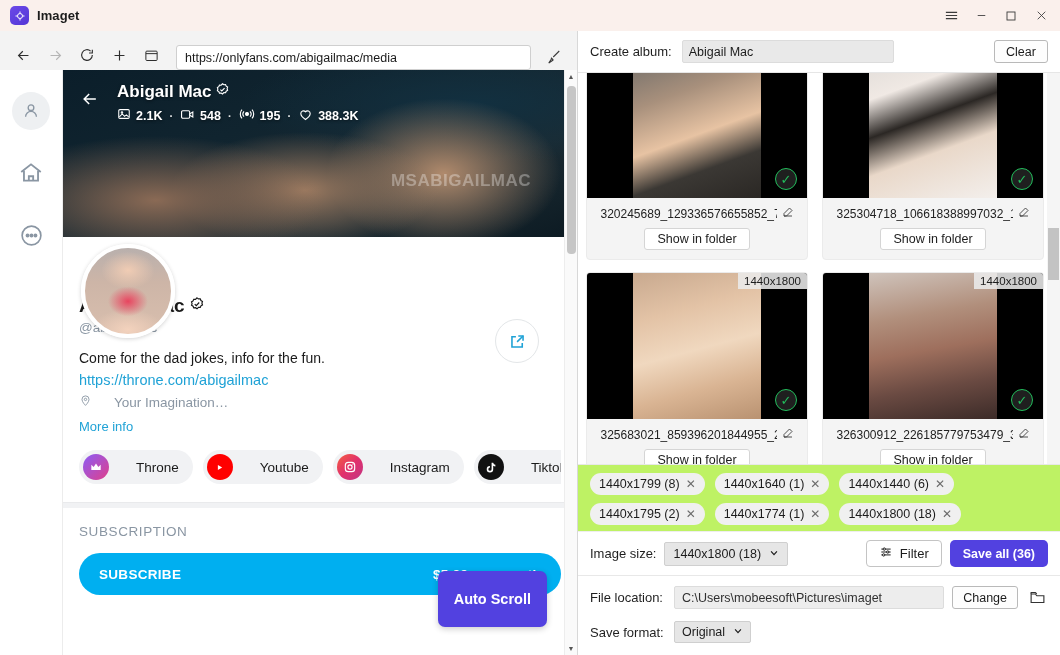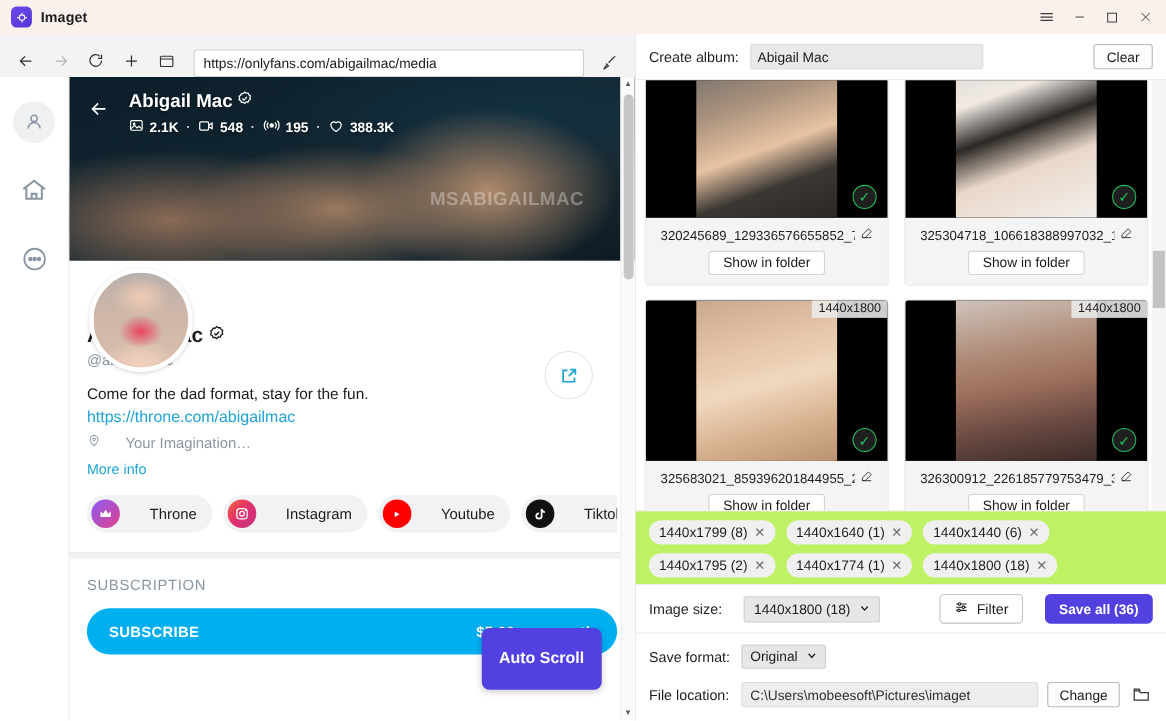--- a/index.html
+++ b/index.html
@@ -191,21 +191,21 @@
   
   .chips { border-top:1px solid #e8e8e8; background:#bef264; padding:8px 12px 6px 12px; display:flex; flex-wrap:wrap; gap:8px 10px; }
   .chip {
     display:flex; align-items:center; gap:6px;
     background:#f0f0f0; border-radius:12px; height:22px; padding:0 9px;
     font-size:12.5px; color:#1c1c1c;
   }
   .chip .x { color:#6b6b6b; font-size:12px; }
 
   .size-row {
-    display:flex; align-items:center; gap:20px; padding: 8px 12px;
+    display:flex; align-items:center; gap:8px; padding: 8px 12px;
     border-top:1px solid #eee;
     text-align:center;
   }
   .size-label { font-size:13px; color:#1f1f1f; }
   .select {
     height:24px; background:#e6e6e6; border:1px solid #cfcfcf; border-radius:2px;
     display:flex; align-items:center; gap:8px; padding:0 8px; font-size:12.5px; color:#1c1c1c;
   }
   .filter-btn {
     margin-left:auto; height:27px; border:1px solid #c4c4c4; border-radius:4px; background:#fff;
@@ -409,21 +409,21 @@
             <div class="pname">
               <span>Abigail Mac</span>
               <span>
                 <svg width="16" height="16" viewBox="0 0 24 24" fill="none" stroke="#1a1a1a" stroke-width="1.8">
                     <path d="M12 2.8l2.2 1.6 2.7-.2 1 2.5 2.3 1.4-.8 2.6.8 2.6-2.3 1.4-1 2.5-2.7-.2L12 19.2 9.8 17.6l-2.7.2-1-2.5L3.8 14l.8-2.6-.8-2.6 2.3-1.4 1-2.5 2.7.2z"></path>
                     <path d="M8.6 12.1l2.3 2.3 4.4-4.6"></path>
                   </svg>
               </span>
             </div>
             <div class="phandle">@abigailmac</div>
-            <div class="pbio">Come for the dad format, stay for the fun.</div>
+            <div class="pbio">Come for the dad jokes, info for the fun.</div>
             <div class="plink">https://throne.com/abigailmac</div>
             <div class="ploc">
               <span>
                 <svg width="13" height="13" viewBox="0 0 24 24" fill="none" stroke="currentColor" stroke-width="1.7">
                     <path d="M12 21s6.5-6.1 6.5-11A6.5 6.5 0 0 0 5.5 10c0 4.9 6.5 11 6.5 11z"></path>
                     <circle cx="12" cy="10" r="2.2"></circle>
                   </svg>
               </span>
               <span>Your Imagination…</span>
             </div>
@@ -432,36 +432,36 @@
             <div class="socials">
               <div class="social">
                 <span class="s-ic" style="background:linear-gradient(135deg,#8b5cf6,#e0408a);">
                   <svg width="14" height="14" viewBox="0 0 24 24" fill="#fff">
                       <path d="M4 8l4 4 4-6 4 6 4-4v9H4z"></path>
                     </svg>
                 </span>
                 <span class="s-lb">Throne</span>
               </div>
               <div class="social">
+                <span class="s-ic" style="background:#ff0000;">
+                  <svg width="13" height="13" viewBox="0 0 24 24" fill="#fff">
+                      <path d="M9 7.5l8 4.5-8 4.5z"></path>
+                    </svg>
+                </span>
+                <span class="s-lb">Youtube</span>
+              </div>
+              <div class="social">
                 <span class="s-ic" style="background:linear-gradient(135deg,#f56040,#e1306c,#c13584);">
                   <svg width="14" height="14" viewBox="0 0 24 24" fill="none" stroke="#fff" stroke-width="2">
                       <rect x="4" y="4" width="16" height="16" rx="5"></rect>
                       <circle cx="12" cy="12" r="3.6"></circle>
                       <circle cx="17" cy="7" r="1" fill="#fff" stroke="none"></circle>
                     </svg>
                 </span>
                 <span class="s-lb">Instagram</span>
-              </div>
-              <div class="social">
-                <span class="s-ic" style="background:#ff0000;">
-                  <svg width="13" height="13" viewBox="0 0 24 24" fill="#fff">
-                      <path d="M9 7.5l8 4.5-8 4.5z"></path>
-                    </svg>
-                </span>
-                <span class="s-lb">Youtube</span>
               </div>
               <div class="social">
                 <span class="s-ic" style="background:#111111;">
                   <svg width="13" height="13" viewBox="0 0 24 24" fill="#fff">
                       <path d="M14 3h3a5 5 0 0 0 4 4v3a8 8 0 0 1-4-1.2V15a6 6 0 1 1-6-6v3a3 3 0 1 0 3 3z"></path>
                     </svg>
                 </span>
                 <span class="s-lb">Tiktok</span>
               </div>
               <div class="social">
@@ -632,38 +632,38 @@
                 <circle cx="8" cy="17" r="2" fill="#fff"></circle>
               </svg>
           </span>
           <span>Filter</span>
         </div>
         <div class="saveall-btn">Save all (36)</div>
       </div>
 
       <div class="bottom">
         <div class="frow">
+          <div class="lb">File location:</div>
+          <div class="loc-input">C:\Users\mobeesoft\Pictures\imaget</div>
+          <div class="change-btn">Change</div>
+          <div class="folder-ic">
+            <svg width="17" height="17" viewBox="0 0 24 24" fill="none" stroke="currentColor" stroke-width="1.6">
+                <path d="M3 7h6l2 2.5h10V19H3z"></path>
+                <path d="M3 7V5h6l2 2"></path>
+              </svg>
+          </div>
+        </div>
+        <div class="frow">
           <div class="lb">Save format:</div>
           <div class="fmt-select">
             <span>Original</span>
             <span>
               <svg width="10" height="10" viewBox="0 0 24 24" fill="none" stroke="currentColor" stroke-width="2.8">
                   <path d="M5 8l7 8 7-8"></path>
                 </svg>
             </span>
           </div>
         </div>
-        <div class="frow">
-          <div class="lb">File location:</div>
-          <div class="loc-input">C:\Users\mobeesoft\Pictures\imaget</div>
-          <div class="change-btn">Change</div>
-          <div class="folder-ic">
-            <svg width="17" height="17" viewBox="0 0 24 24" fill="none" stroke="currentColor" stroke-width="1.6">
-                <path d="M3 7h6l2 2.5h10V19H3z"></path>
-                <path d="M3 7V5h6l2 2"></path>
-              </svg>
-          </div>
-        </div>
       </div>
 
     </div>
   </div>
 </div>
 
 </body></html>

